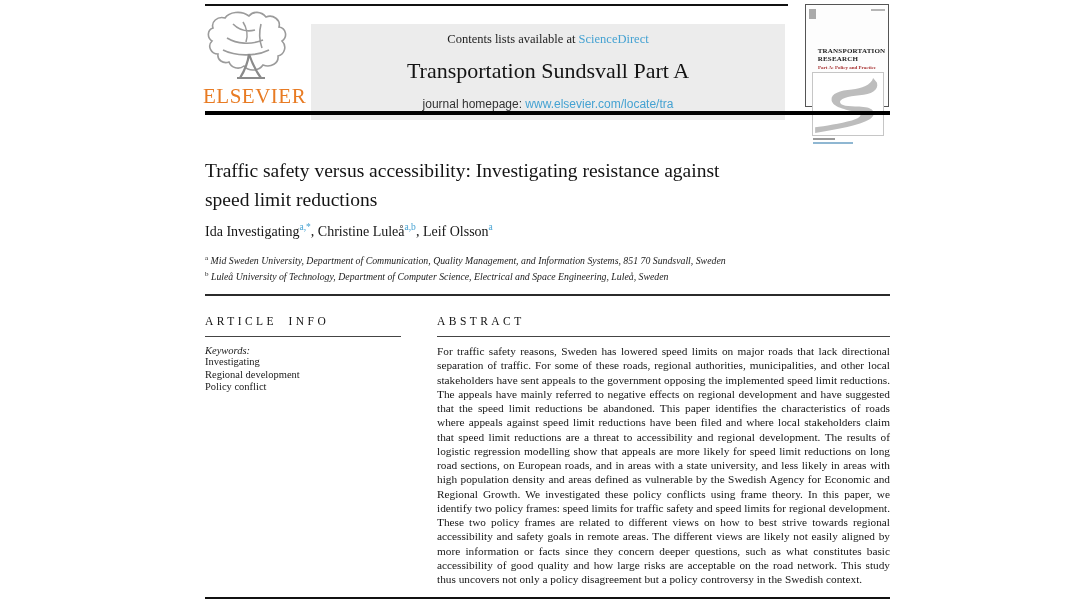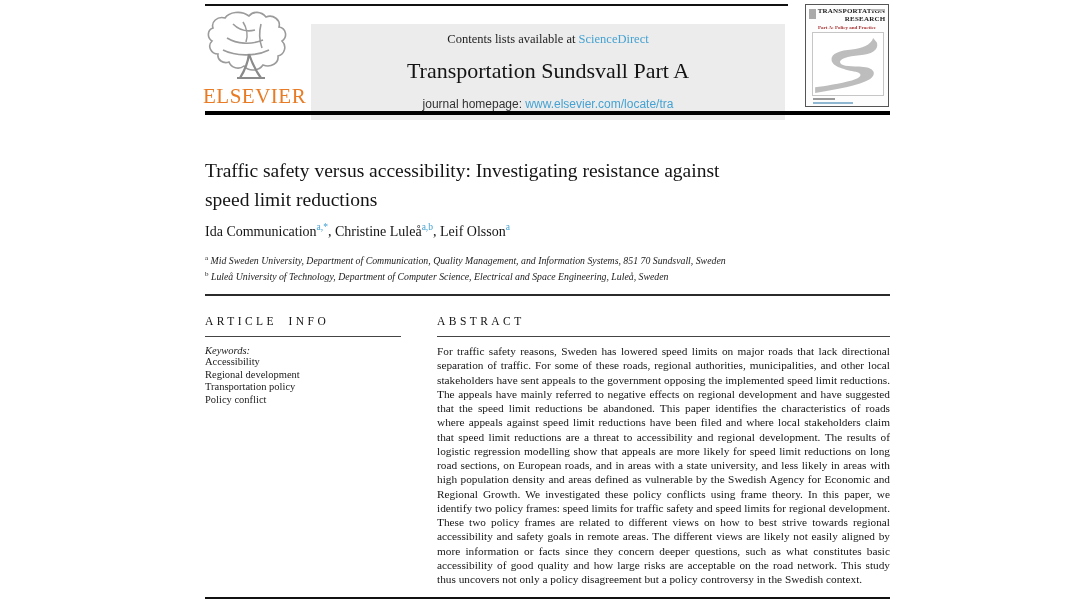--- a/index.html
+++ b/index.html
@@ -16,21 +16,21 @@
   .banner .contents{margin-top:8px;font-size:12.5px;color:#222;}
   .banner .jtitle{margin-top:11px;font-size:22px;color:#141414;}
   .banner .homepage{margin-top:13px;font-size:12px;font-family:"Liberation Sans",sans-serif;color:#333;}
   .link{color:#45a2d2;text-decoration:none;}
 
   .cover{left:805px;top:4px;width:84px;height:103px;border:1px solid #555;background:#fdfdfd;
          box-sizing:border-box;padding:3px 3px 2px 3px;}
   .cover-head{display:flex;align-items:flex-start;justify-content:center;gap:2px;}
   .pergamon{width:7px;height:10px;background:#aaa;margin-top:1px;flex:0 0 auto;}
   .cover-title{font-size:7px;font-weight:bold;letter-spacing:.2px;line-height:7.5px;
-               text-align:right;color:#222;}
+               text-align:left;color:#222;margin-top:40px;}
   .cover-sub{margin-top:2px;text-align:center;font-size:5px;color:#a83232;font-weight:bold;}
   .road-box{margin-top:2px;margin-left:3px;width:70px;height:62px;border:1px solid #c6c6c6;
             display:flex;align-items:center;justify-content:center;background:#fff;}
   .fineprint{margin-top:2px;margin-left:4px;}
   .fineprint .bar1{width:22px;height:2px;background:#9a9a9a;margin-bottom:2px;}
   .fineprint .bar2{width:40px;height:2px;background:#8fb7d2;}
   .cover-topright{position:absolute;top:4px;right:3px;width:14px;height:2px;background:#b5b5b5;}
 
   .header-rule{left:205px;top:111px;width:685px;height:4px;background:#000;}
 
@@ -103,36 +103,35 @@
   </div>
 </div>
 
 <div class="abs header-rule"></div>
 
 <div class="abs title">
   <div>Traffic safety versus accessibility: Investigating resistance against</div>
   <div>speed limit reductions</div>
 </div>
 
-<div class="abs authors"><span><span>Ida Communication</span><sup>a,*</sup></span><span>, </span><span><span>Christine Luleå</span><sup>a,b</sup></span><span>, </span><span><span>Leif Olsson</span><sup>a</sup></span></div>
+<div class="abs authors"><span><span>Ida Investigating</span><sup>a,*</sup></span><span>, </span><span><span>Christine Luleå</span><sup>a,b</sup></span><span>, </span><span><span>Leif Olsson</span><sup>a</sup></span></div>
 
 <div class="abs affils">
   <div><sup>a</sup> <span class="aff-text">Mid Sweden University, Department of Communication, Quality Management, and Information Systems, 851 70 Sundsvall, Sweden</span></div>
   <div><sup>b</sup> <span class="aff-text">Luleå University of Technology, Department of Computer Science, Electrical and Space Engineering, Luleå, Sweden</span></div>
 </div>
 
 <div class="abs mid-rule"></div>
 
 <div class="abs col-left">
   <div class="sec-head">ARTICLE INFO</div>
   <div class="thin-rule"></div>
   <div class="kw-label">Keywords:</div>
-  <div class="kw-item">Accessibility</div>
+  <div class="kw-item">Investigating</div>
   <div class="kw-item">Regional development</div>
-  <div class="kw-item">Transportation policy</div>
   <div class="kw-item">Policy conflict</div>
 </div>
 
 <div class="abs col-right">
   <div class="sec-head">ABSTRACT</div>
   <div class="thin-rule"></div>
   <div class="abstract-text">For traffic safety reasons, Sweden has lowered speed limits on major roads that lack directional separation of traffic. For some of these roads, regional authorities, municipalities, and other local stakeholders have sent appeals to the government opposing the implemented speed limit reductions. The appeals have mainly referred to negative effects on regional development and have suggested that the speed limit reductions be abandoned. This paper identifies the characteristics of roads where appeals against speed limit reductions have been filed and where local stakeholders claim that speed limit reductions are a threat to accessibility and regional development. The results of logistic regression modelling show that appeals are more likely for speed limit reductions on long road sections, on European roads, and in areas with a state university, and less likely in areas with high population density and areas defined as vulnerable by the Swedish Agency for Economic and Regional Growth. We investigated these policy conflicts using frame theory. In this paper, we identify two policy frames: speed limits for traffic safety and speed limits for regional development. These two policy frames are related to different views on how to best strive towards regional accessibility and safety goals in remote areas. The different views are likely not easily aligned by more information or facts since they concern deeper questions, such as what constitutes basic accessibility of good quality and how large risks are acceptable on the road network. This study thus uncovers not only a policy disagreement but a policy controversy in the Swedish context.</div>
 </div>
 
 <div class="abs bottom-rule"></div>

